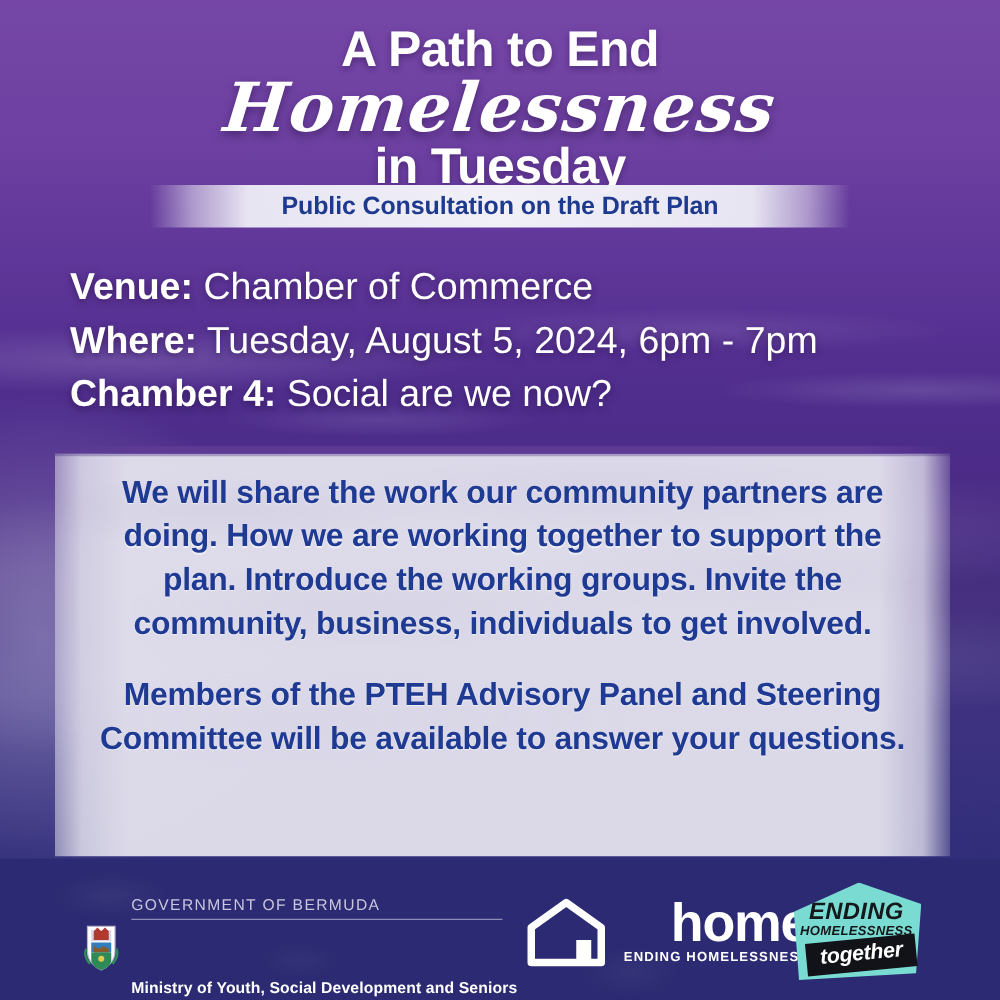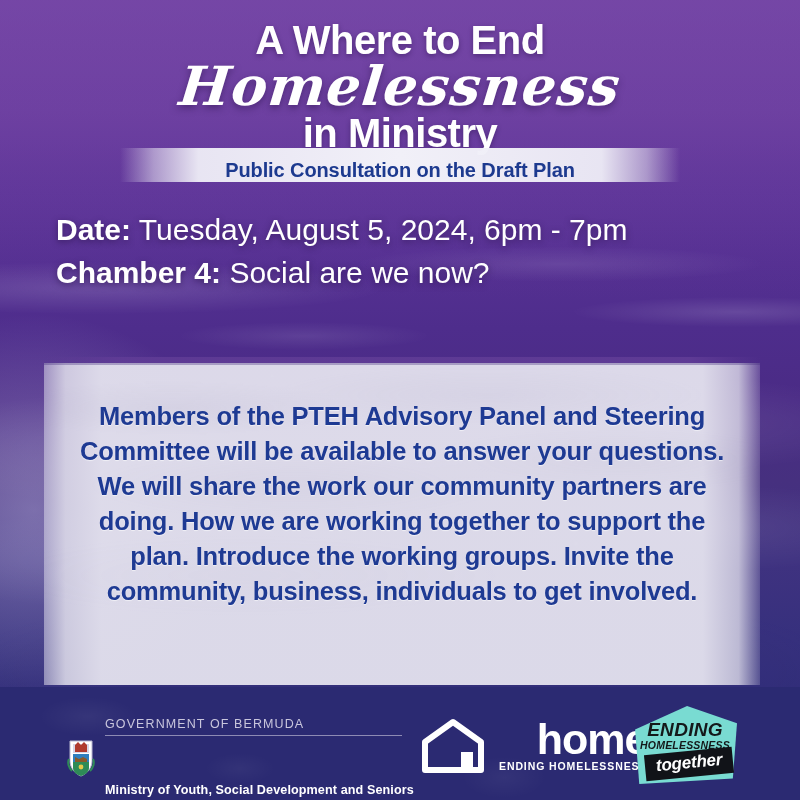--- a/index.html
+++ b/index.html
@@ -170,21 +170,21 @@
     text-shadow:0 2px 5px rgba(40,16,70,.45);
   }
 
   
   .banner-wrap{
     position:absolute;left:0;right:0;top:148px;height:34px;
     display:flex;align-items:center;justify-content:center;
   }
   .banner{
     position:relative;width:560px;height:34px;
-    display:flex;align-items:flex-end;justify-content:center;
+    display:flex;align-items:center;justify-content:center;
     background:linear-gradient(90deg,
       rgba(232,230,242,0) 0%,
       rgba(232,230,242,.55) 6%,
       rgba(239,238,247,.95) 14%,
       rgba(241,240,248,1) 50%,
       rgba(239,238,247,.95) 86%,
       rgba(232,230,242,.55) 94%,
       rgba(232,230,242,0) 100%);
   }
   .banner-text{
@@ -242,48 +242,52 @@
 <body>
 
 <div class="poster">
 
   <div class="bg-gradient"></div>
   <div class="bg-photo"></div>
   <div class="bg-sky-wash"></div>
   <div class="bg-left-glow"></div>
 
   <div class="title-block">
-    <div class="t-line1">A Where to End</div>
+    <div class="t-line1">A Path to End</div>
     <div class="t-script">Homelessness</div>
-    <div class="t-line3">in Ministry</div>
+    <div class="t-line3">in Tuesday</div>
   </div>
 
   <div class="banner-wrap">
     <div class="banner">
       <span class="banner-text">Public Consultation on the Draft Plan</span>
     </div>
   </div>
 
   <div class="details">
     <div class="d-row">
-      <b>Date:</b>
+      <b>Venue:</b>
+      <span>Chamber of Commerce</span>
+    </div>
+    <div class="d-row">
+      <b>Where:</b>
       <span>Tuesday, August 5, 2024, 6pm - 7pm</span>
     </div>
     <div class="d-row">
       <b>Chamber 4:</b>
       <span>Social are we now?</span>
     </div>
   </div>
 
   <div class="card">
     <div class="card-top-edge"></div>
     <div class="card-texture"></div>
     <div class="card-inner">
+      <div class="p">We will share the work our community partners are doing. How we are working together to support the plan. Introduce the working groups. Invite the community, business,  individuals to get involved.</div>
       <div class="p p2">Members of the PTEH Advisory Panel and Steering Committee will be available to answer your questions.</div>
-      <div class="p">We will share the work our community partners are doing. How we are working together to support the plan. Introduce the working groups. Invite the community, business,  individuals to get involved.</div>
     </div>
   </div>
 
   <div class="footer">
     <div class="footer-texture"></div>
 
     <div class="gov-lockup">
       <span class="crest">
         <svg width="30" height="42" viewBox="0 0 30 42" aria-hidden="true">
           <path d="M4 4 h22 v20 c0 8 -6 13 -11 15 c-5 -2 -11 -7 -11 -15 Z" fill="#ffffff" stroke="#b9b6cf" stroke-width="1"></path>

